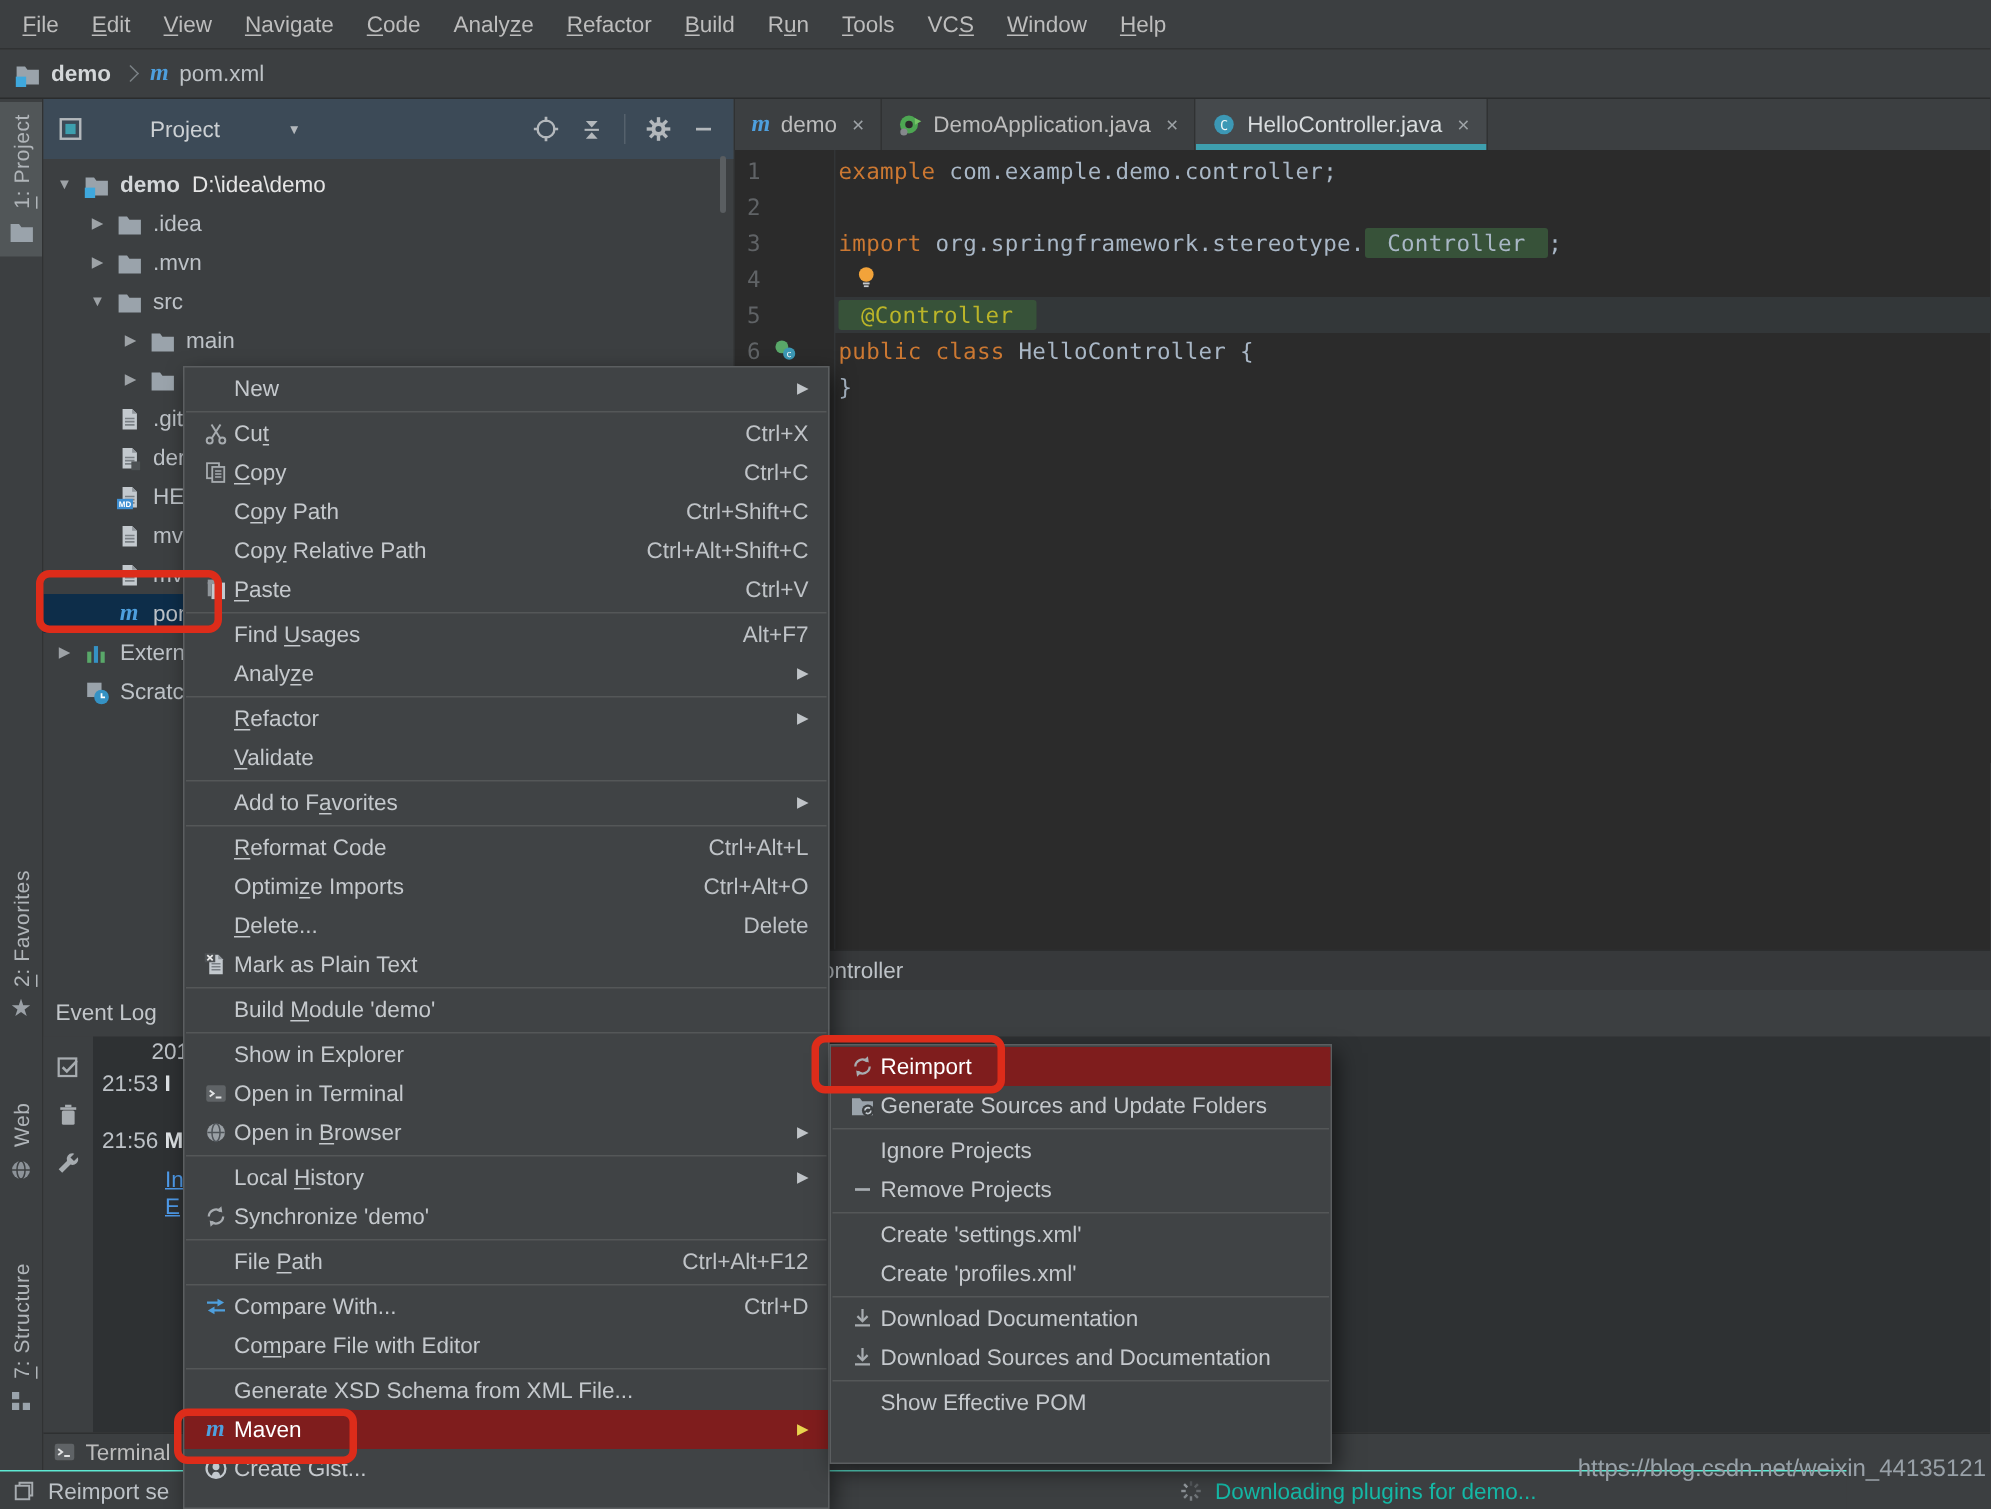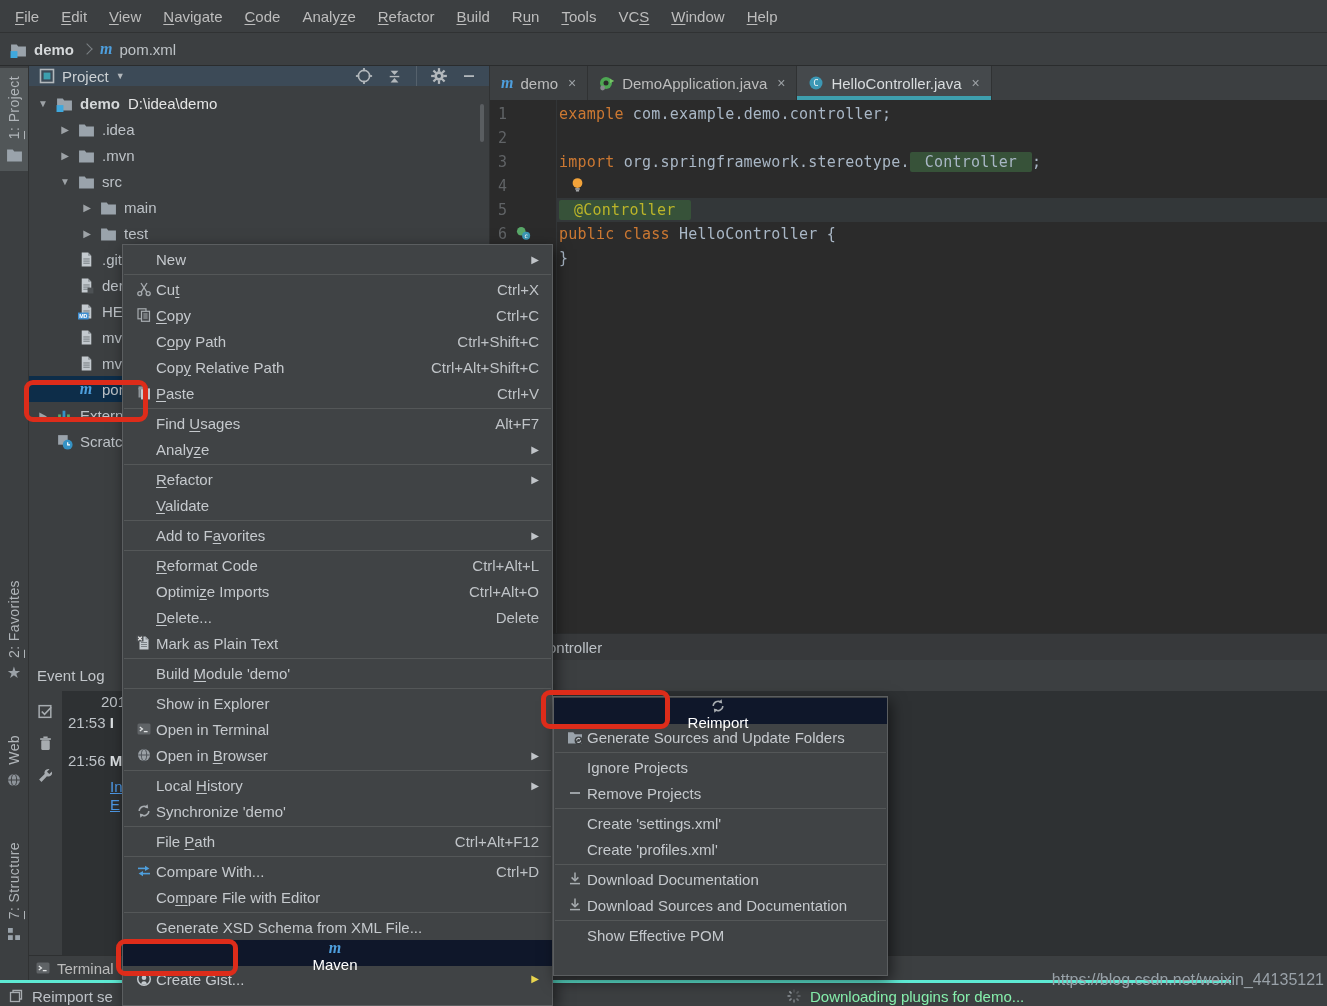--- a/index.html
+++ b/index.html
@@ -32,21 +32,21 @@
     background:#3c3f41; border-right:1px solid #303233; }
   .tool-btn { display:flex; flex-direction:column; align-items:center; gap:7px; padding:8px 0; }
   .tool-btn.active { background:#515658; }
   .vtext { writing-mode:vertical-rl; transform:rotate(180deg); font-size:14px; color:#b0b5b9; letter-spacing:.4px; }
   #strip-top { position:absolute; top:2px; left:0; width:28px; }
   #strip-bottom { position:absolute; bottom:30px; left:0; width:28px; display:flex; flex-direction:column; gap:38px; }
 
   
   #ppanel { position:absolute; left:29px; top:66px; width:461px; height:594px;
     background:#3c3f41; border-right:1px solid #303233; }
-  #phead { height:20px; background:#3c4a57; display:flex; align-items:center; padding:0 12px 0 10px; }
+  #phead { height:40px; background:#3c4a57; display:flex; align-items:center; padding:0 12px 0 10px;gap:38px; }
   #phead-title { margin-left:7px; color:#ccd0d3; }
   #phead-caret { font-size:9px; color:#b3b8bc; margin-left:7px; }
   #phead-icons { margin-left:auto; display:flex; align-items:center; gap:13px; }
   .phdiv { width:1px; height:20px; background:#55616c; }
   #ptree { padding-top:4px; }
   .trow { height:26px; display:flex; align-items:center; white-space:nowrap; }
   .trow.sel { background:#0d2d49; }
   .tarr { width:20px; text-align:center; font-size:10px; color:#9da2a6; flex:none; }
   .tico { width:22px; flex:none; display:flex; justify-content:center; }
   .tlab { padding-left:5px; color:#bdc2c7; }
@@ -84,32 +84,32 @@
   .evt { position:absolute; white-space:nowrap; color:#bdc2c7; }
   .evt b { color:#dde1e4; }
   .evt.link { color:#4e9ae9; text-decoration:underline; }
   .evt0 { left:6px; top:2px;margin-left:33px; } .evt1 { left:6px; top:23px; } .evt2 { left:6px; top:61px; }
   .evt3 { left:48px; top:87px; } .evt4 { left:48px; top:105px; }
 
   
   #termrow { position:absolute; left:29px; top:955px; width:1298px; height:25px;
     background:#3c3f41; border-top:1px solid #2e3031; display:flex; align-items:center; padding-left:6px; gap:6px; }
   #statusbar { position:absolute; left:0; top:980px; width:1231px; height:26px;
-    background:#3c3f41; border-top:3px solid #5eead4; }
+    background:#3c3f41; border-top:1px solid #5eead4; }
   #sb-left { position:absolute; left:8px; top:0; height:26px; display:flex; align-items:center; gap:8px; color:#bdc2c7; }
-  #progress { position:absolute; left:786px; top:0; height:26px; display:flex; align-items:center; gap:8px; color:#86efac; }
+  #progress { position:absolute; left:786px; top:0; height:26px; display:flex; align-items:center; gap:8px; color:#14b8a6; }
   #watermark { position:absolute; right:3px; top:971px; font-size:16px; color:#99a1a8; z-index:6; }
 
   
   .popup { position:absolute; background:#404345; border:1px solid #5b5e60;
     box-shadow:3px 5px 14px rgba(0,0,0,.55); padding-top:1px; }
   #ctxmenu { left:122px; top:244px; width:431px; height:762px; z-index:10; }
   #submenu { left:553px; top:696px; width:335px; height:280px; z-index:11; }
   .mi { height:26px; display:flex; align-items:center; padding:0 13px 0 8px; color:#c5c9cd; }
-  .mi.sel { background:#0f172a;flex-direction:column; }
+  .mi.sel { background:#7f1d1d; }
   .mi.sel .mlab, .mi.sel .msc { color:#ffffff; }
   .mico { width:25px; flex:none; display:flex; justify-content:center; }
   .mlab { white-space:nowrap; }
   .msc { margin-left:auto; color:#bfc3c7; padding-left:24px; white-space:nowrap; }
   .marr { margin-left:auto; font-size:10px; color:#c0c4c8; padding-left:12px; }
   .marr.yellow { color:#e8d44e; }
   .msep { height:1px; background:#545758; margin:1.5px 1px; }
 
   
   .redbox { position:absolute; border:5px solid #dd2c1a; border-radius:9px; z-index:30; pointer-events:none; }

